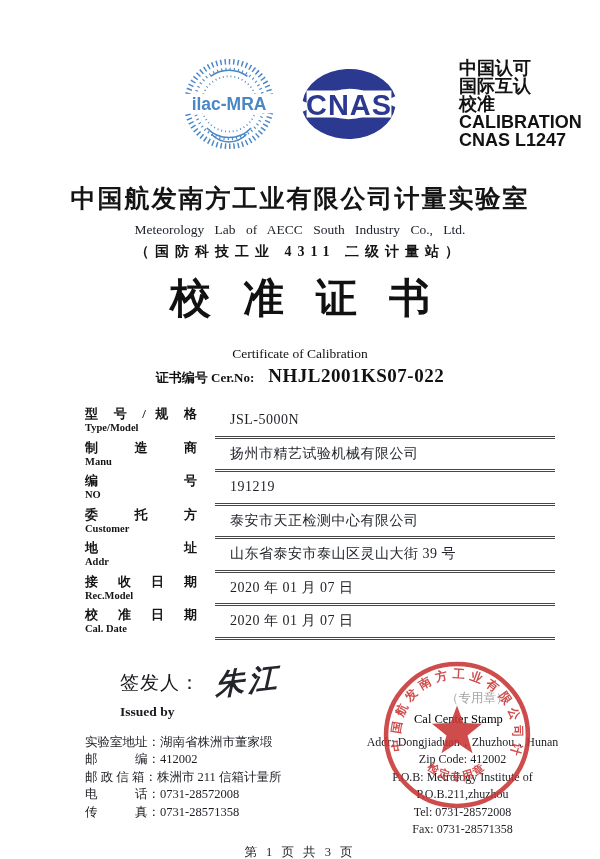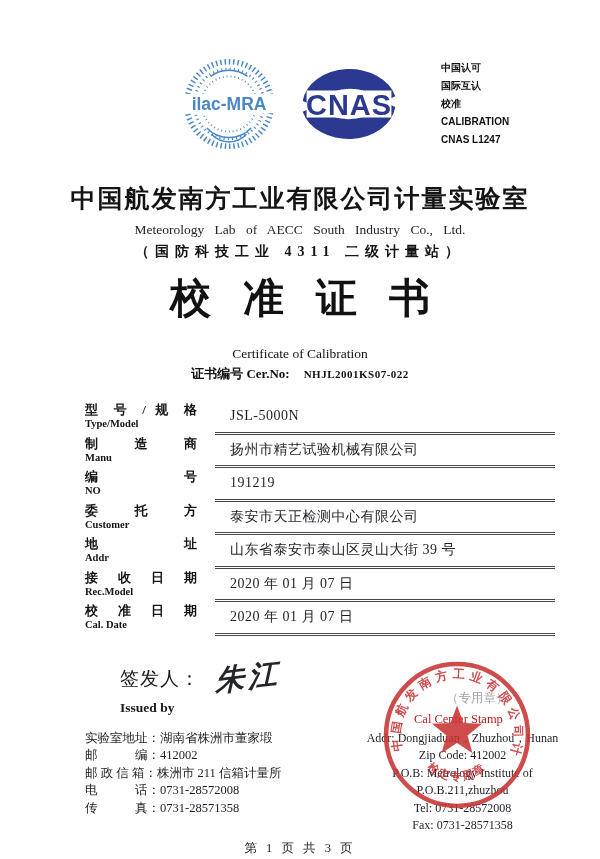--- a/index.html
+++ b/index.html
@@ -7,34 +7,34 @@
   body {
     width:600px; height:859px; position:relative; overflow:hidden;
     font-family:"Liberation Serif","DejaVu Serif",serif;
     color:#1b1b1b;
   }
   
   .logos { display:flex; align-items:center; margin:56px 0 0 183px; }
   .ilac-logo { width:92px; height:96px; }
   .cnas-logo { width:108px; height:88px; margin-left:20px; }
   .accred-text {
-    margin-left:38px; font-family:"Liberation Sans","DejaVu Sans",sans-serif;
-    font-weight:bold; font-size:10px; line-height:18px; color:#121212;
+    margin-left:56px; font-family:"Liberation Sans","DejaVu Sans",sans-serif;
+    font-weight:bold; font-size:18px; line-height:18px; color:#121212;
   }
   
   .lab-head { text-align:center; margin-top:30px; }
   .lab-name-cn { font-size:25px; font-weight:bold; letter-spacing:2px; color:#141414; }
   .lab-name-en { font-size:13.5px; margin-top:7px; word-spacing:7px; color:#20242c; }
   .station-line { font-size:14px; font-weight:bold; letter-spacing:6px; margin-top:5px; color:#141414; }
   
   .cert-head { text-align:center; margin-top:10px; }
   .cert-title-cn { font-size:41px; font-weight:bold; letter-spacing:32px; text-indent:32px; color:#111; }
   .cert-title-en { font-size:13.5px; font-weight:normal; margin-top:20px; color:#111; }
   .cert-no-line { font-size:13px; font-weight:bold; margin-top:3px; color:#111; }
-  .cert-no-value { font-size:11px; margin-left:14px; letter-spacing:0.5px; }
+  .cert-no-value { font-size:19px; margin-left:14px; letter-spacing:0.5px; }
   
   .fields { margin:18px 45px 0 85px; }
   .field-row { display:flex; height:33.5px; }
   .field-label { width:130px; padding-top:1px; }
   .label-cn {
     width:112px; font-size:13px; font-weight:bold; color:#141414;
     text-align:justify; text-align-last:justify; line-height:15px;
   }
   .label-en { font-size:10.5px; font-weight:bold; color:#141414; line-height:13px; }
   .field-value {
@@ -44,21 +44,21 @@
   
   .sign-block { margin:30px 0 0 120px; position:relative; }
   .sign-label-cn { font-size:19px; color:#16181d; letter-spacing:1px; }
   .sign-label-en { font-size:13.5px; font-weight:bold; margin-top:8px; color:#16181d; }
   .sign-name {
     position:absolute; left:95px; top:-8px; font-size:29px; font-weight:bold; font-style:italic;
     transform:rotate(-7deg) skewX(-6deg); color:#23252b; letter-spacing:4px;
   }
   
   .stamp-note-cn { position:absolute; left:446px; top:690px; font-size:12.5px; color:#a3a3a3; z-index:1; }
-  .stamp-note-en { position:absolute; left:414px; top:712px; font-size:12.5px; color:#b91c1c; z-index:1; }
+  .stamp-note-en { position:absolute; left:414px; top:712px; font-size:12.5px; color:#000000; z-index:1; }
   .stamp { position:absolute; left:381px; top:659px; width:152px; height:152px; z-index:2; opacity:0.88; }
   
   .footer { display:flex; margin:14px 30px 0 85px; }
   .footer-col { font-size:12.5px; line-height:17.5px; color:#1c1e24; }
   .footer-col.left { width:270px; }
   .footer-col.right { flex:1; font-size:12px;text-align:center; }
   .footer-line .flabel { font-weight:normal; }
   .page-num { text-align:center; font-size:12.5px; margin-top:5px; letter-spacing:3px; color:#1c1e24; }
 </style>
 </head>

